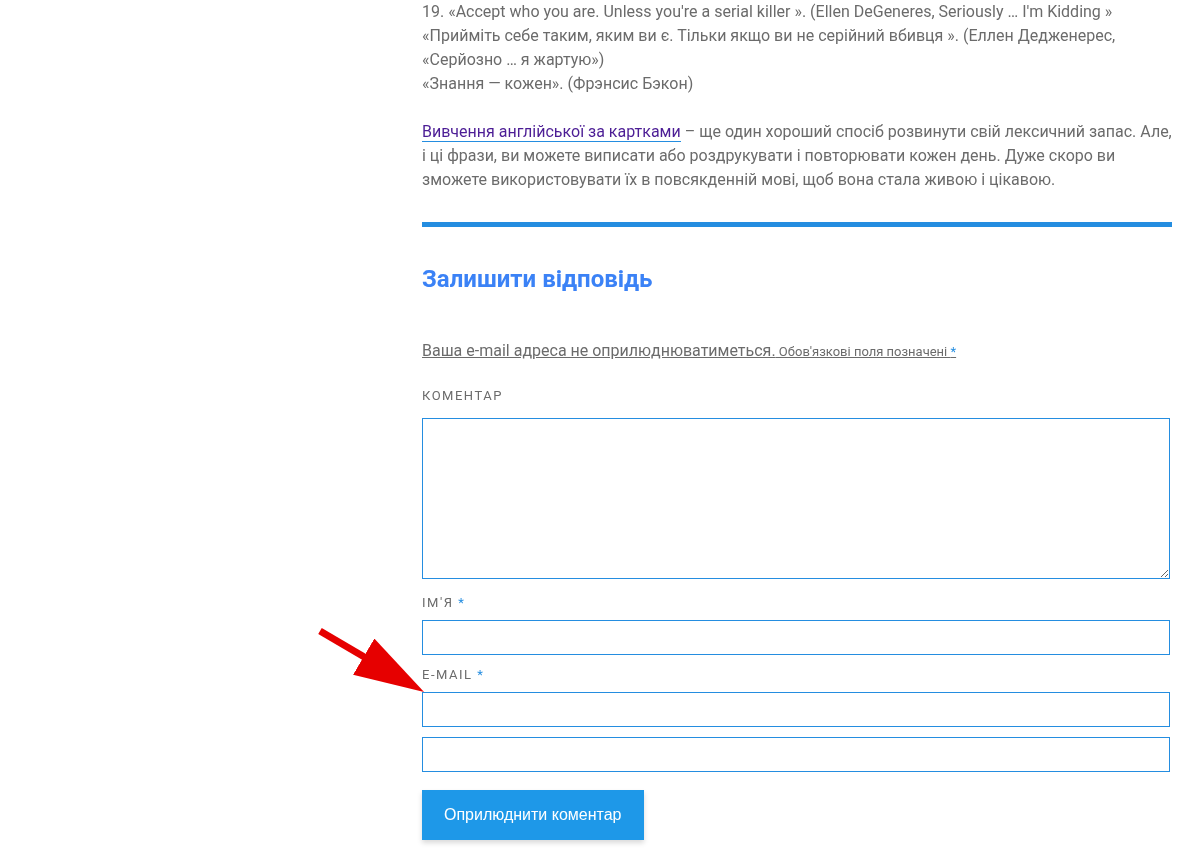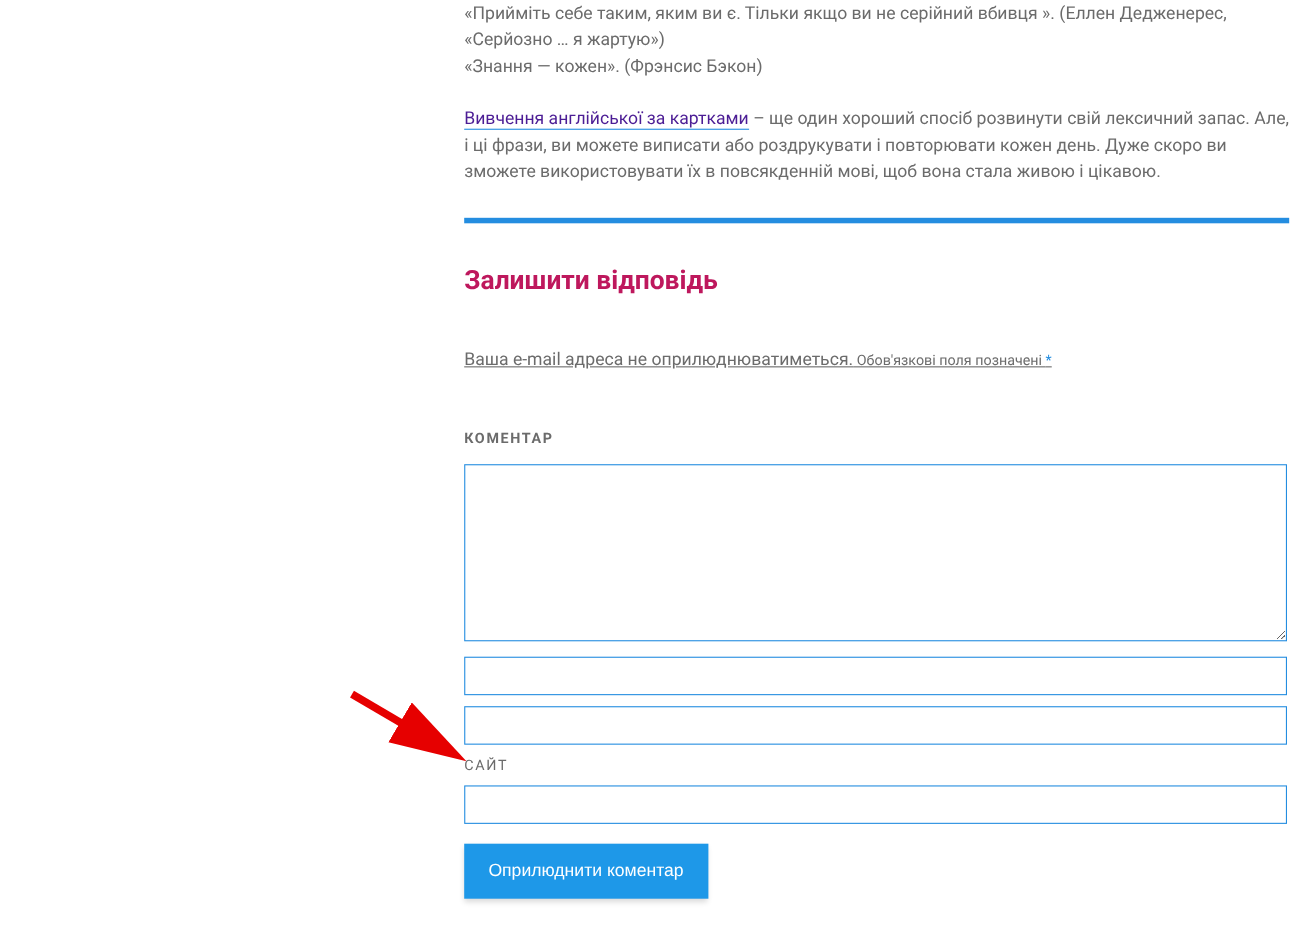--- a/index.html
+++ b/index.html
@@ -43,21 +43,21 @@
     }
     .divider {
       margin-top: 30px;
       border: none;
       border-top: 5px solid #248de0;
     }
     .reply-heading {
       margin-top: 38px;
       font-size: 24px;
       font-weight: 700;
-      color: #be185d;
+      color: #3b82f6;
     }
     .reply-notice {
       margin-top: 48px;
       font-size: 16px;
       color: #6b6b6b;
       text-decoration: underline;
     }
     .reply-notice-small {
       font-size: 13px;
       color: #6b6b6b;
@@ -66,22 +66,21 @@
       color: #248de0;
     }
     .field-label {
       margin-top: 40px;
       font-size: 13px;
       letter-spacing: 1.5px;
       color: #6b6b6b;
       text-transform: uppercase;
     }
     .field-label.first {
-      margin-top: 56px;
-      font-weight: bold;
+      margin-top: 28px;
     }
     .field-label.subsequent {
       margin-top: 12px;
     }
     .comment-textarea {
       width: 748px;
       height: 161px;
       border: 1px solid #248de0;
       font-family: inherit;
       font-size: 14px;
@@ -114,44 +113,52 @@
       top: 623px;
       pointer-events: none;
     }
   </style>
 </head>
 <body>
 
 <div class="content">
 
   <div class="article-text">
+    <p>19. «Accept who you are. Unless you're a serial killer ». (Ellen DeGeneres, Seriously … I'm Kidding »</p>
     <p>«Прийміть себе таким, яким ви є. Тільки якщо ви не серійний вбивця ». (Еллен Дедженерес, «Серйозно … я жартую»)</p>
     <p>«Знання — кожен». (Фрэнсис Бэкон)</p>
   </div>
 
   <p class="link-paragraph">
     <a href="#" class="text-link">Вивчення англійської за картками</a><span> – ще один хороший спосіб розвинути свій лексичний запас. Але, і ці фрази, ви можете виписати або роздрукувати і повторювати кожен день. Дуже скоро ви зможете використовувати їх в повсякденній мові, щоб вона стала живою і цікавою.</span>
   </p>
 
   <hr class="divider">
 
   <h2 class="reply-heading">Залишити відповідь</h2>
 
   <p class="reply-notice">
     <span>Ваша e-mail адреса не оприлюднюватиметься.</span><span class="reply-notice-small"> Обов'язкові поля позначені </span><span class="required-star reply-notice-small">*</span>
   </p>
 
   <div class="field-label first">КОМЕНТАР</div>
   <textarea class="comment-textarea" style=""></textarea>
 
+  <div class="field-label subsequent">
+    <span>ІМ'Я</span>
+    <span class="required-star">*</span>
+  </div>
   <input type="text" class="text-input" style="">
 
+  <div class="field-label subsequent">
+    <span>E-MAIL</span>
+    <span class="required-star">*</span>
+  </div>
   <input type="text" class="text-input" style="">
 
-  <div class="field-label subsequent">САЙТ</div>
   <input type="text" class="text-input" style="">
 
   <button class="submit-button">Оприлюднити коментар</button>
 
 </div>
 
 <svg class="arrow-annotation" width="120" height="80" viewBox="0 0 120 80">
   <defs>
     <marker id="arrowhead" markerWidth="10" markerHeight="10" refX="8" refY="3" orient="auto">
       <polygon points="0 0, 10 3, 0 6" fill="#e60000"></polygon>

